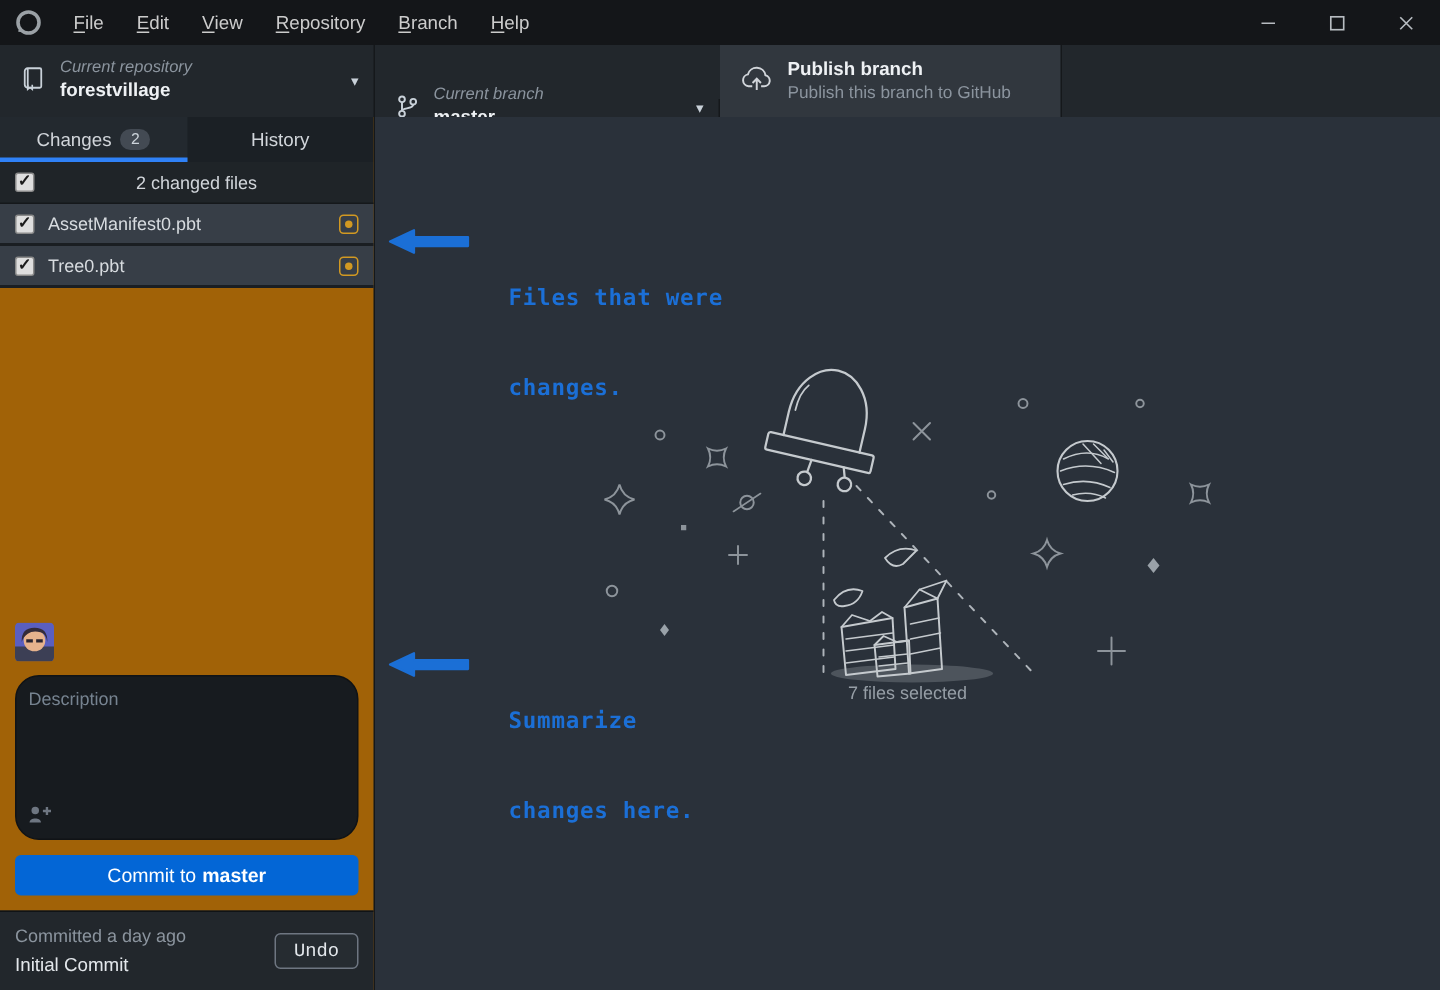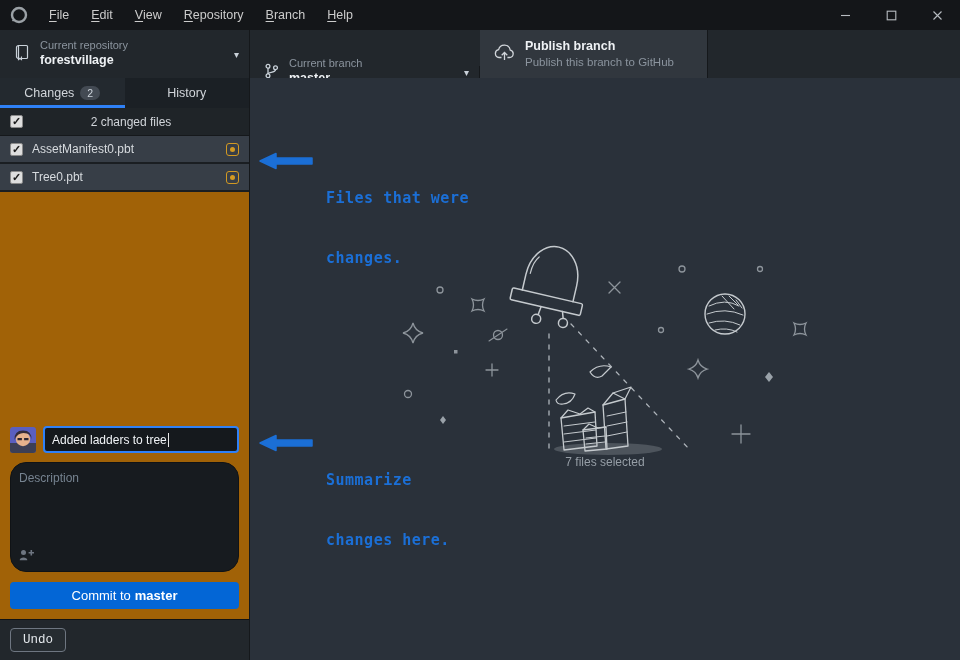--- a/index.html
+++ b/index.html
@@ -28,21 +28,21 @@
   }
   .win-btn svg { display:block; }
   
   .toolbar { height:48px; background:#22272c; display:flex; }
   .tool-section {
     display:flex; align-items:center; padding:0 10px;
     border-right:1px solid #15181b; position:relative;
   }
   .tool-section .ticon { margin:0 10px 0 4px; flex:none; }
   .tool-text { display:flex; flex-direction:column; line-height:1.25; }
-  .tool-label { color:#8b949e; font-size:11px; }
+  .tool-label { color:#8b949e; font-size:11px;font-style:italic; }
   .tool-value { color:#eef1f4; font-size:12.5px; font-weight:bold; }
   .tool-sub   { color:#8b949e; font-size:11.5px; }
   .tool-caret { margin-left:auto; color:#c9d1d9; font-size:10px; padding-left:8px; }
   .sec-repo   { width:250px; }
   .sec-branch { width:230px;margin-top:36px; }
   .sec-publish{ width:228px; background:#31373e; }
   .toolbar-fill { flex:1; }
   
   .content { display:flex; height:582px; }
   .sidebar {
@@ -120,21 +120,21 @@
     background:#262c31; border:1px solid #6e7681; border-radius:4px;
     color:#e3e7eb; font-size:12.5px; font-family:Liberation Mono, monospace; padding:4px 12px; cursor:pointer;
   }
   
   .illustration { position:absolute; left:0; top:0; }
   .empty-caption {
     position:absolute; left:285px; top:377px; width:140px; text-align:center;
     color:#969ea6; font-size:12px;
   }
   
-  .annotation { position:absolute; display:flex; align-items:flex-start; gap:12px; }
+  .annotation { position:absolute; display:flex; align-items:flex-start; gap:25px; }
   .anno-1 { left:8px; top:70px; }
   .anno-2 { left:8px; top:352px; }
   .anno-arrow { margin-top:4px; flex:none; }
   .anno-text {
     font-family:"DejaVu Sans Mono", monospace; font-weight:bold; font-size:15px;
     line-height:20px; color:#1b6fd6; letter-spacing:0.5px; white-space:pre;
   }
 </style>
 </head>
 <body>
@@ -258,42 +258,42 @@
       <div class="summary-row">
         <span class="avatar">
           <svg width="26" height="26" viewBox="0 0 26 26">
             <rect width="26" height="26" fill="#5a5fc0"></rect>
             <rect y="16" width="26" height="10" fill="#3c3f55"></rect>
             <circle cx="13" cy="12" r="7.2" fill="#e6b28d"></circle>
             <path d="M4.5 13 Q4 3.5 13 3.5 Q22 3.5 21.5 13 Q21 7.5 17 6.5 Q12 5 8.5 7.5 Q5.5 9.5 4.5 13 Z" fill="#332b3a"></path>
             <path d="M7.5 12.2 h4.4 M14.1 12.2 h4.4" stroke="#2a2430" stroke-width="2.2" fill="none"></path>
           </svg>
         </span>
-        <div class="summary-input">
-          <span>Added ladders to tree</span>
-          <span class="text-caret"></span>
-        </div>
       </div>
       <div class="description-box">
         <span>Description</span>
         <span class="coauthor">
           <svg width="16" height="12" viewBox="0 0 16 12">
             <circle cx="4.5" cy="3.4" r="2.5" fill="#6e7681"></circle>
             <path d="M0.7 11.3 c0 -3.6 7.6 -3.6 7.6 0 z" fill="#6e7681"></path>
             <path d="M12.3 1 v5.4 M9.6 3.7 h5.4" stroke="#6e7681" stroke-width="1.6"></path>
           </svg>
         </span>
       </div>
       <button class="commit-btn">
         <span>Commit to</span>
         <b>master</b>
       </button>
     </div>
 
     <div class="sidebar-footer">
+      <div class="footer-text">
+        <div class="footer-when">Committed a day ago</div>
+        <div class="footer-msg">Initial Commit</div>
+      </div>
       <button class="undo-btn">Undo</button>
     </div>
   </div>
 
   <div class="main">
     <svg class="illustration" width="710" height="582" viewBox="0 0 710 582">
       <g fill="none" stroke="#c5cace" stroke-width="1.5" stroke-linecap="round" stroke-linejoin="round">
 
         <g transform="translate(299,212) rotate(13)">
           <path d="M-26 6 L-26 -10 C-26 -32 -12 -44 0 -44 C12 -44 26 -32 26 -10 L26 6"></path>

